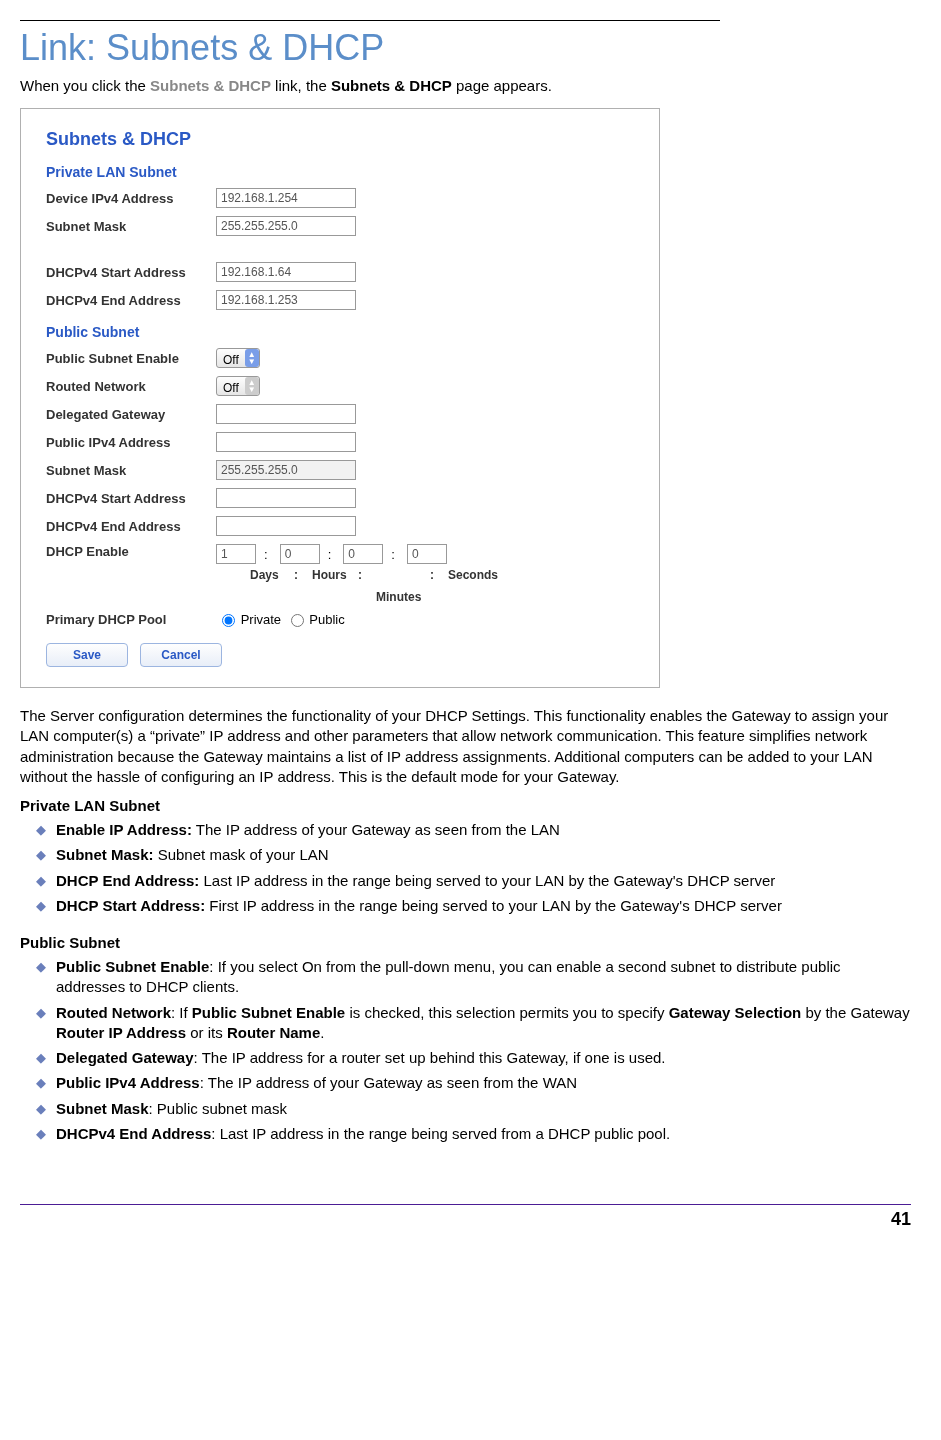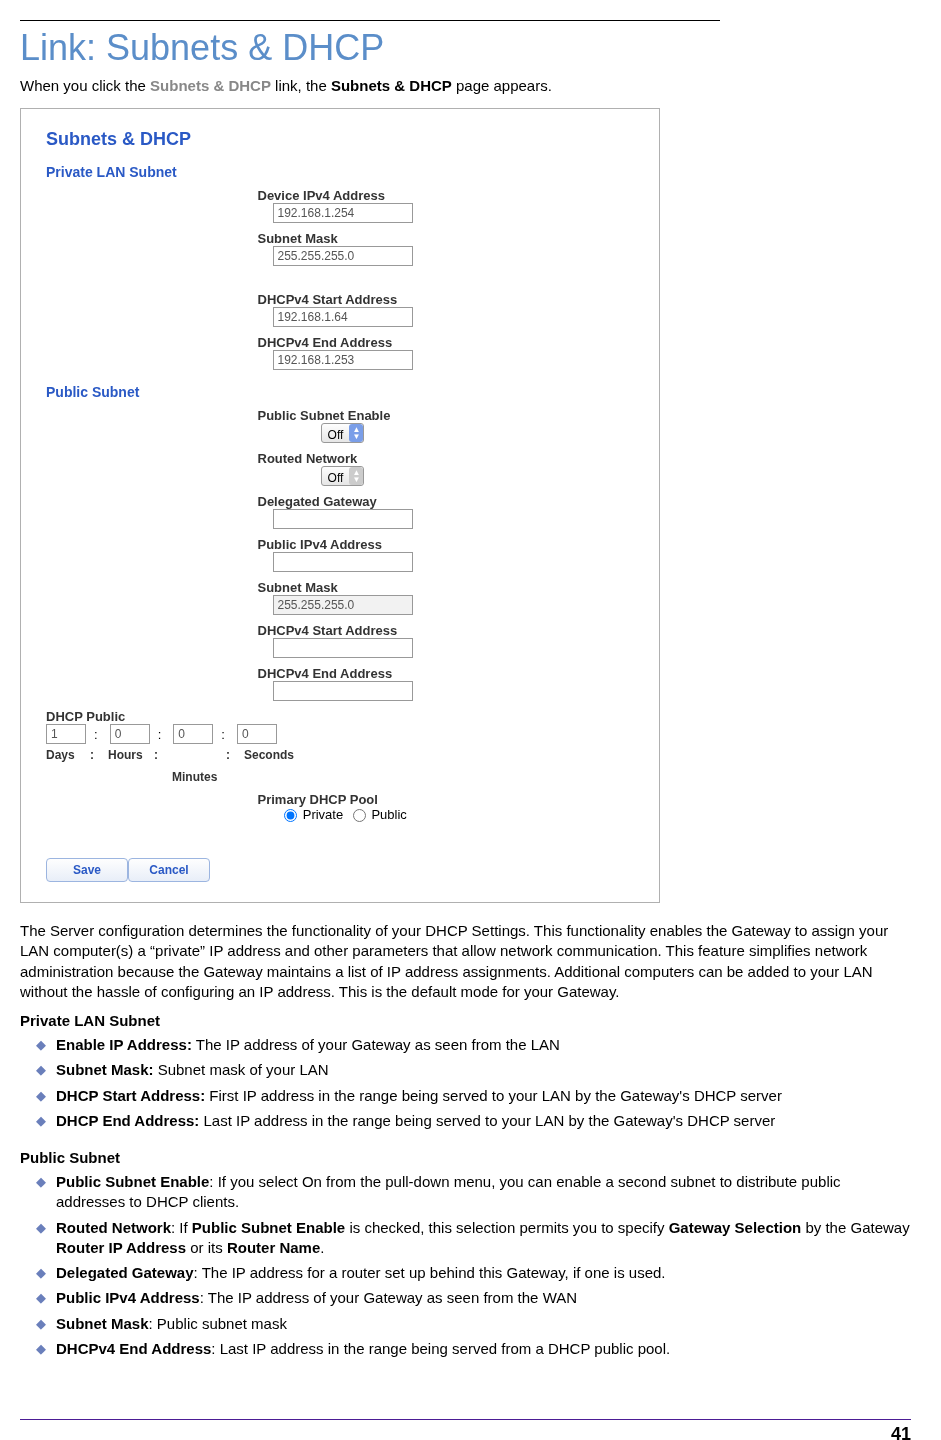--- a/index.html
+++ b/index.html
@@ -44,21 +44,20 @@
   .sshot-h3 {
     color: #2a59c5;
     font-weight: bold;
     font-size: 14px;
     margin: 14px 0 8px 0;
   }
   .row {
     display: flex;
     align-items: center;
     margin: 8px 0;
-    flex-direction: column;
   }
   .row .lbl {
     width: 170px;
     color: #333;
     font-size: 13px;
     font-weight: bold;
   }
   .row input[type=text] {
     width: 130px;
     font-size: 12px;
@@ -91,21 +90,21 @@
     line-height:7px;
   }
   .pulldown.disabled .arrws { background:#ccc; }
   .lease-row { display:flex; align-items:center; }
   .lease-row input[type=text] { width:30px; margin-right:4px; }
   .lease-row .colon { margin: 0 12px 0 4px; font-size:13px; }
   .lease-labels { display:flex; margin-top:4px; font-size:12px; font-weight:bold; color:#333; }
   .lease-labels span { display:inline-block; }
   .radio-grp { font-size:13px; }
   .radio-grp input { margin:0 2px 0 6px; vertical-align:middle; }
-  .buttons { display:flex; margin-top:36px; }
+  .buttons { display:flex; gap:12px; margin-top:16px; }
   .btn {
     width: 80px;
     padding: 4px 0;
     border: 1px solid #9cb5e0;
     border-radius: 4px;
     background: linear-gradient(#fefefe,#e8eef8);
     font-size: 12px;
     font-weight: bold;
     color: #2a59c5;
     text-align:center;
@@ -203,33 +202,33 @@
     <div class="lbl">DHCPv4 Start Address</div>
     <input type="text" value="" style="">
   </div>
   <div class="row">
     <div class="lbl">DHCPv4 End Address</div>
     <input type="text" value="" style="">
   </div>
 
 
   <div class="row" style="align-items:flex-start;">
-    <div class="lbl">DHCP Public</div>
+    <div class="lbl">DHCP Enable</div>
     <div>
       <div class="lease-row">
         <input type="text" value="1" style="">
         <span class="colon">:</span>
         <input type="text" value="0" style="">
         <span class="colon">:</span>
         <input type="text" value="0" style="">
         <span class="colon">:</span>
         <input type="text" value="0" style="">
       </div>
       <div class="lease-labels">
-        <span style="width:44px;">Days</span>
+        <span style="width:44px;margin-left:34px;">Days</span>
         <span style="width:18px;">:</span>
         <span style="width:46px;">Hours</span>
         <span style="width:18px;">:</span>
         <span style="width:54px;margin-top:22px;">Minutes</span>
         <span style="width:18px;">:</span>
         <span>Seconds</span>
       </div>
     </div>
   </div>
 
@@ -248,22 +247,22 @@
     <div class="btn">Cancel</div>
   </div>
 </div>
 
 <p class="para">The Server configuration determines the functionality of your DHCP Settings. This functionality enables the Gateway to assign your LAN computer(s) a “private” IP address and other parameters that allow network communication. This feature simplifies network administration because the Gateway maintains a list of IP address assignments. Additional computers can be added to your LAN without the hassle of configuring an IP address. This is the default mode for your Gateway.</p>
 
 <div class="sect-head">Private LAN Subnet</div>
 <ul class="diamond" id="private-list">
     <li><b>Enable IP Address:</b> The IP address of your Gateway as seen from the LAN</li>
     <li><b>Subnet Mask:</b> Subnet mask of your LAN</li>
+    <li><b>DHCP End Address:</b> Last IP address in the range being served to your LAN by the Gateway's DHCP server</li>
     <li><b>DHCP Start Address:</b> First IP address in the range being served to your LAN by the Gateway's DHCP server</li>
-    <li><b>DHCP End Address:</b> Last IP address in the range being served to your LAN by the Gateway's DHCP server</li>
   </ul>
 
 <div class="sect-head">Public Subnet</div>
 <ul class="diamond" id="public-list">
     <li><b>Public Subnet Enable</b>: If you select On from the pull-down menu, you can enable a second subnet to distribute public addresses to DHCP clients.</li>
     <li><b>Routed Network</b>: If <b>Public Subnet Enable</b> is checked, this selection permits you to specify <b>Gateway Selection</b> by the Gateway <b>Router IP Address</b> or its <b>Router Name</b>.</li>
     <li><b>Delegated Gateway</b>: The IP address for a router set up behind this Gateway, if one is used.</li>
     <li><b>Public IPv4 Address</b>: The IP address of your Gateway as seen from the WAN</li>
     <li><b>Subnet Mask</b>: Public subnet mask</li>
     <li><b>DHCPv4 End Address</b>: Last IP address in the range being served from a DHCP public pool.</li>

